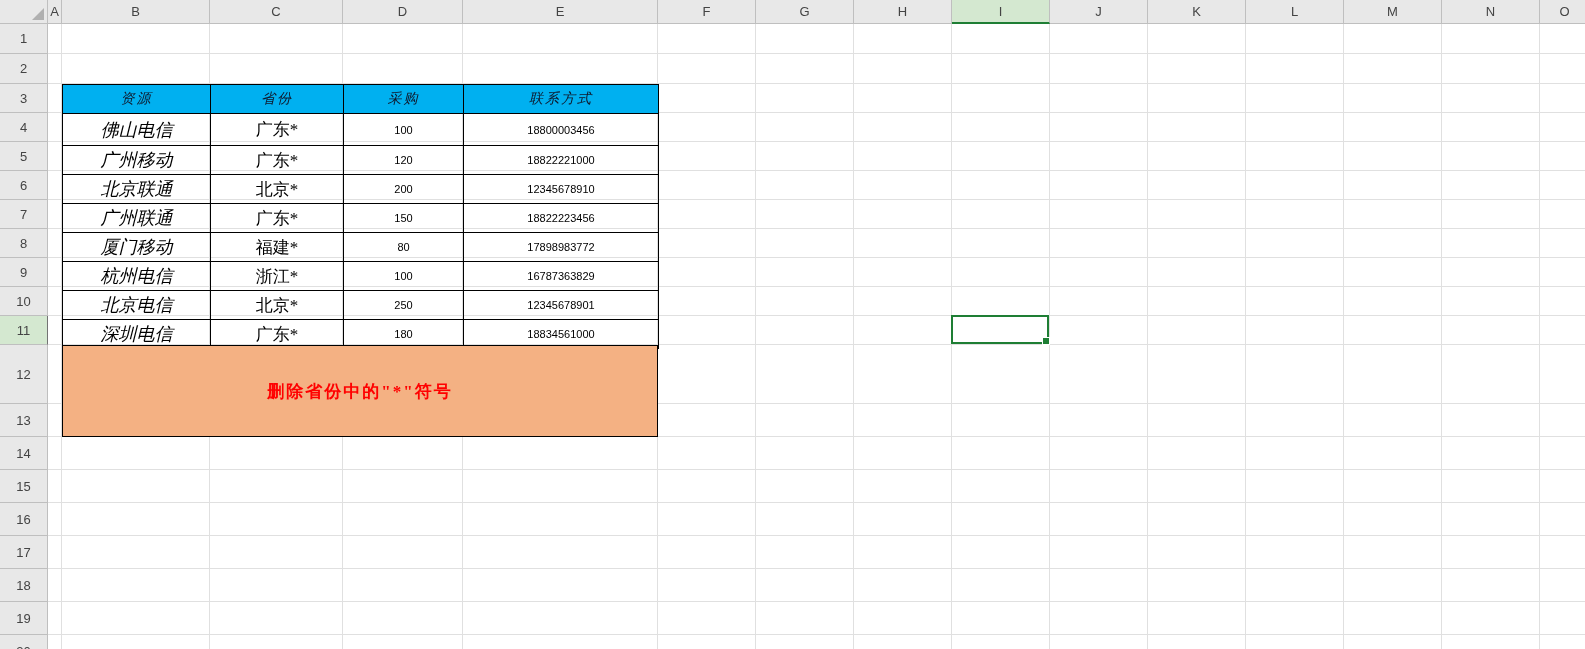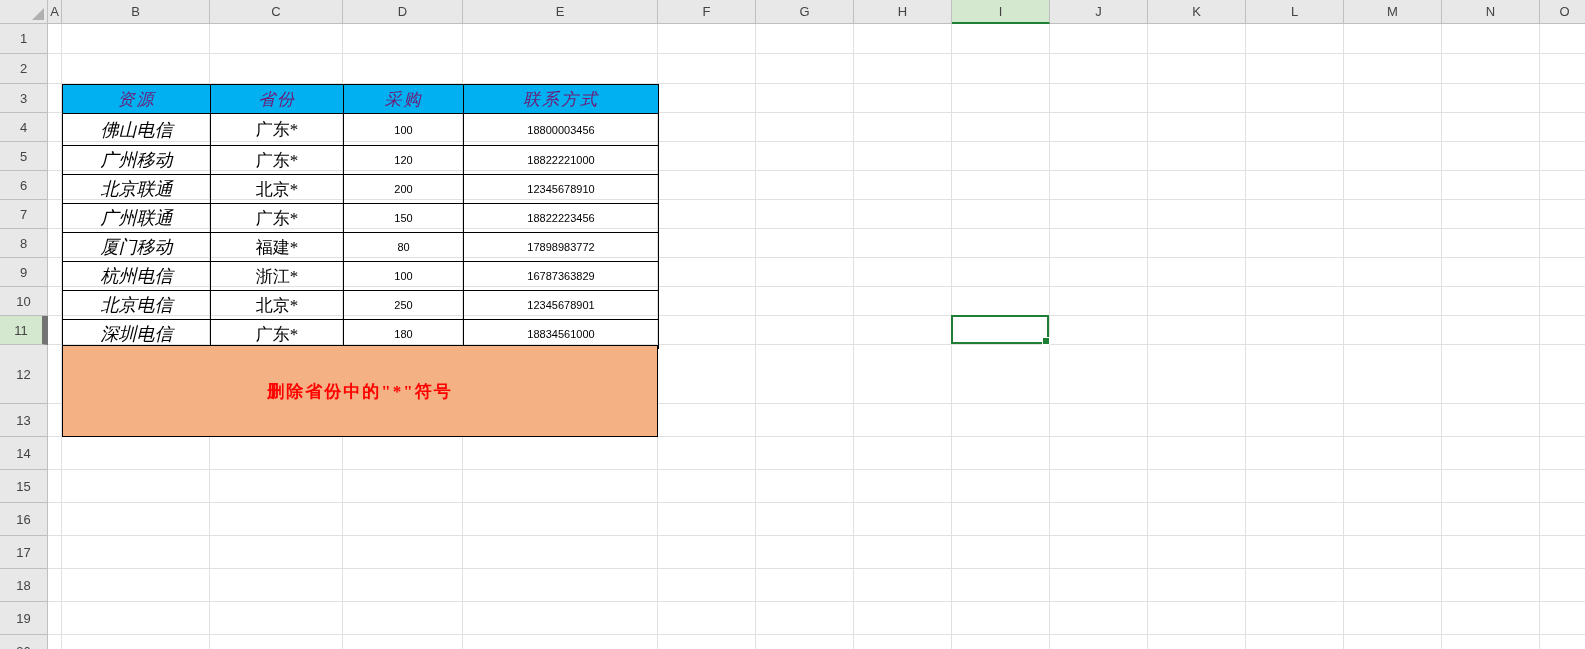--- a/index.html
+++ b/index.html
@@ -70,21 +70,21 @@
     border-right: 1px solid #bfbfbf;
     border-bottom: 1px solid #bfbfbf;
     color: #444;
     font-size: 13px;
     display: flex;
     align-items: center;
     justify-content: center;
   }
   .row-h.active {
     background: #d4e8d0;
-    border-right: 6px solid #737373;
+    border-right: 1px solid #737373;
   }
   .grid-area {
     position: absolute;
     left: 48px; top: 24px;
     right: 0; bottom: 0;
   }
   .grid-lines {
     position: absolute;
     inset: 0;
   }
@@ -107,25 +107,25 @@
     border: 1px solid #000;
     text-align: center;
     vertical-align: middle;
     padding: 0;
     font-size: 16px;
     overflow: hidden;
     white-space: nowrap;
   }
   table.data th {
     background: #00b0f0;
-    color: #701a75;
+    color: #0f172a;
     font-weight: normal;
     font-style: italic;
     font-family: "KaiTi", "STKaiti", serif;
-    font-size: 17px;
+    font-size: 14px;
     letter-spacing: 2px;
   }
   table.data td.resource {
     font-family: "KaiTi", "STKaiti", serif;
     font-style: italic;
     font-size: 18px;
   }
   table.data td.province {
     font-family: "SimSun", serif;
     font-size: 17px;

